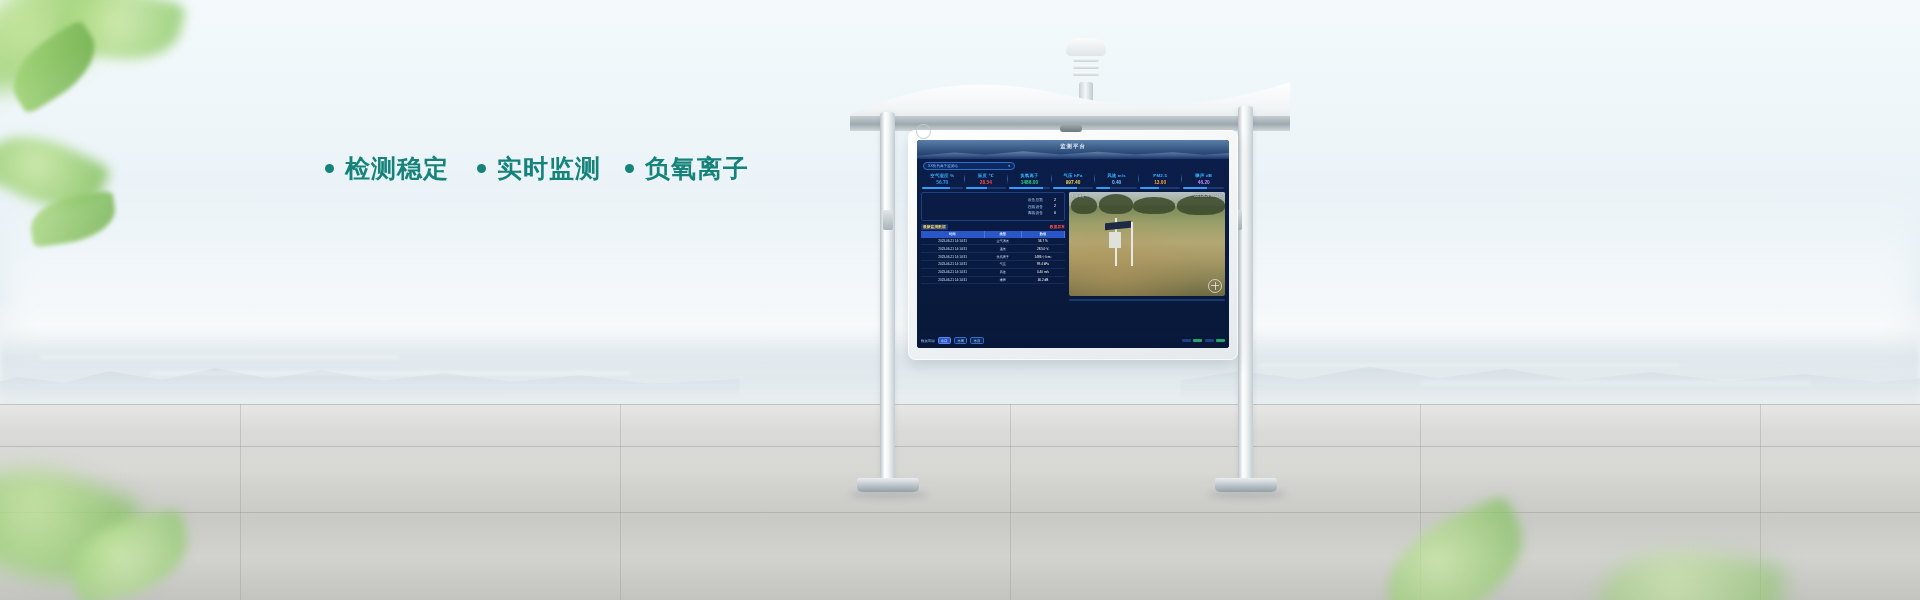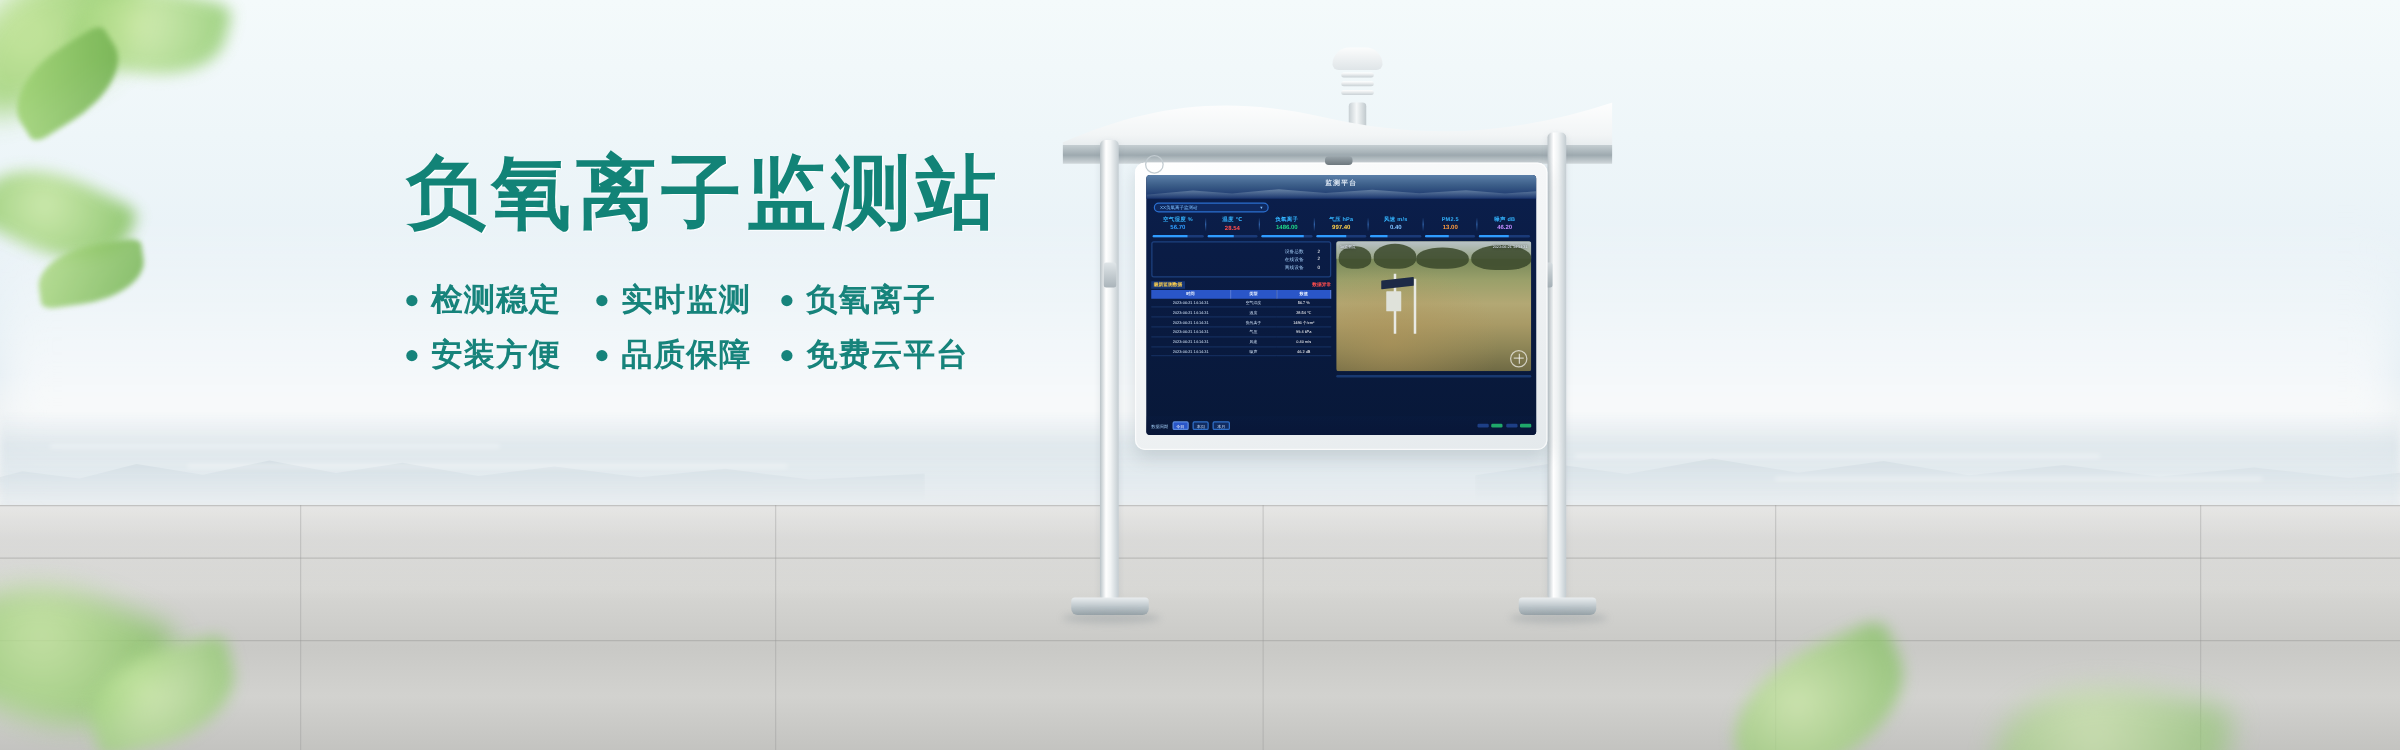--- a/index.html
+++ b/index.html
@@ -289,49 +289,34 @@
   <div class="leaf leaf-blur" style="left:60px;top:-10px;width:120px;height:70px;background:radial-gradient(circle at 40% 45%,#cdeaa4,#84c560);opacity:.8;transform:rotate(14deg);"></div>
   <div class="leaf leaf-soft" style="left:6px;top:40px;width:96px;height:54px;background:linear-gradient(120deg,#a9d97e,#6fae4e);opacity:.9;transform:rotate(-32deg);"></div>
   <div class="leaf leaf-blur" style="left:-14px;top:140px;width:118px;height:64px;background:radial-gradient(circle at 40% 45%,#c6e79f,#7dbd58);opacity:.85;transform:rotate(26deg);"></div>
   <div class="leaf leaf-soft" style="left:30px;top:196px;width:86px;height:46px;background:linear-gradient(120deg,#b3dd89,#72b250);opacity:.85;transform:rotate(-8deg);"></div>
   <div class="leaf leaf-blur2" style="left:-40px;top:470px;width:170px;height:110px;background:radial-gradient(circle at 40% 40%,#c4e79d,#74b653);opacity:.8;transform:rotate(22deg);"></div>
   <div class="leaf leaf-blur" style="left:70px;top:520px;width:120px;height:74px;background:radial-gradient(circle at 40% 40%,#d2edaf,#83c261);opacity:.75;transform:rotate(-14deg);"></div>
   <div class="leaf leaf-blur" style="left:1380px;top:520px;width:150px;height:90px;background:radial-gradient(circle at 40% 40%,#c9e9a2,#79ba57);opacity:.72;transform:rotate(-24deg);"></div>
   <div class="leaf leaf-blur2" style="left:1600px;top:550px;width:180px;height:100px;background:radial-gradient(circle at 40% 40%,#cbeaa5,#7cbd5b);opacity:.6;transform:rotate(10deg);"></div>
 
   <div class="content">
-    <div class="title">负氧离子监测站</div>
 
     <div class="features">
       <div class="feature-row">
         <div class="feature fw1">
           <span class="dot"></span>
           <span>检测稳定</span>
         </div>
         <div class="feature fw2">
           <span class="dot"></span>
           <span>实时监测</span>
         </div>
         <div class="feature">
           <span class="dot"></span>
           <span>负氧离子</span>
-        </div>
-      </div>
-      <div class="feature-row">
-        <div class="feature fw1">
-          <span class="dot"></span>
-          <span>安装方便</span>
-        </div>
-        <div class="feature fw2">
-          <span class="dot"></span>
-          <span>品质保障</span>
-        </div>
-        <div class="feature">
-          <span class="dot"></span>
-          <span>免费云平台</span>
         </div>
       </div>
     </div>
   </div>
 
   <div class="kiosk">
 
     <div class="sensor">
       <div class="sensor-cup"></div>
       <div class="sensor-ring" style="top:20px;"></div>

